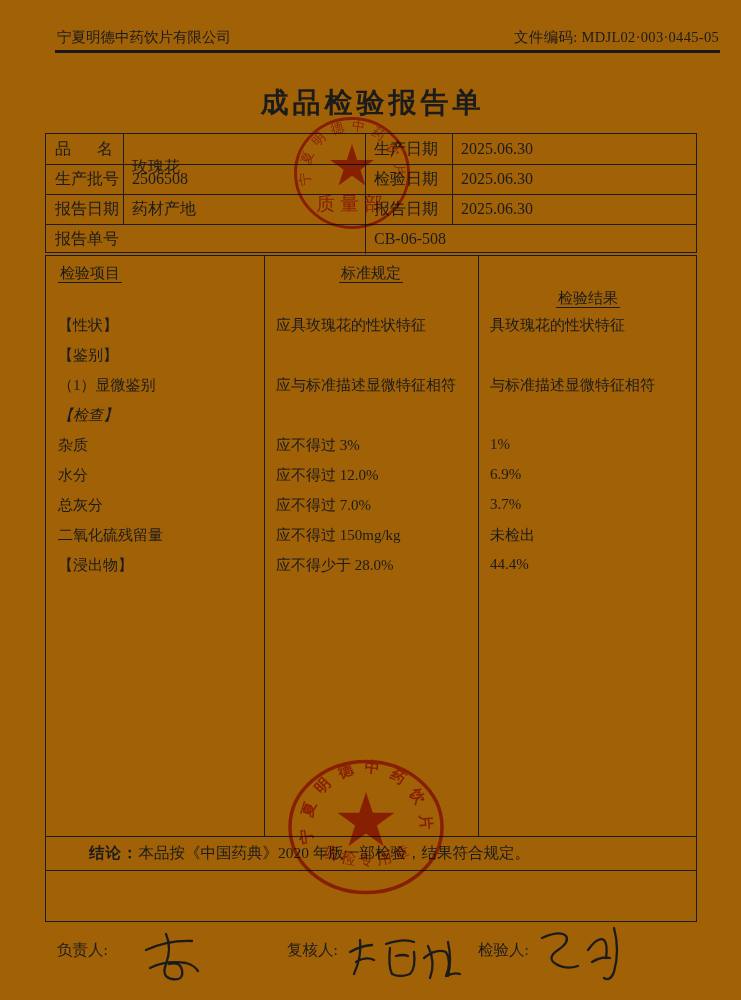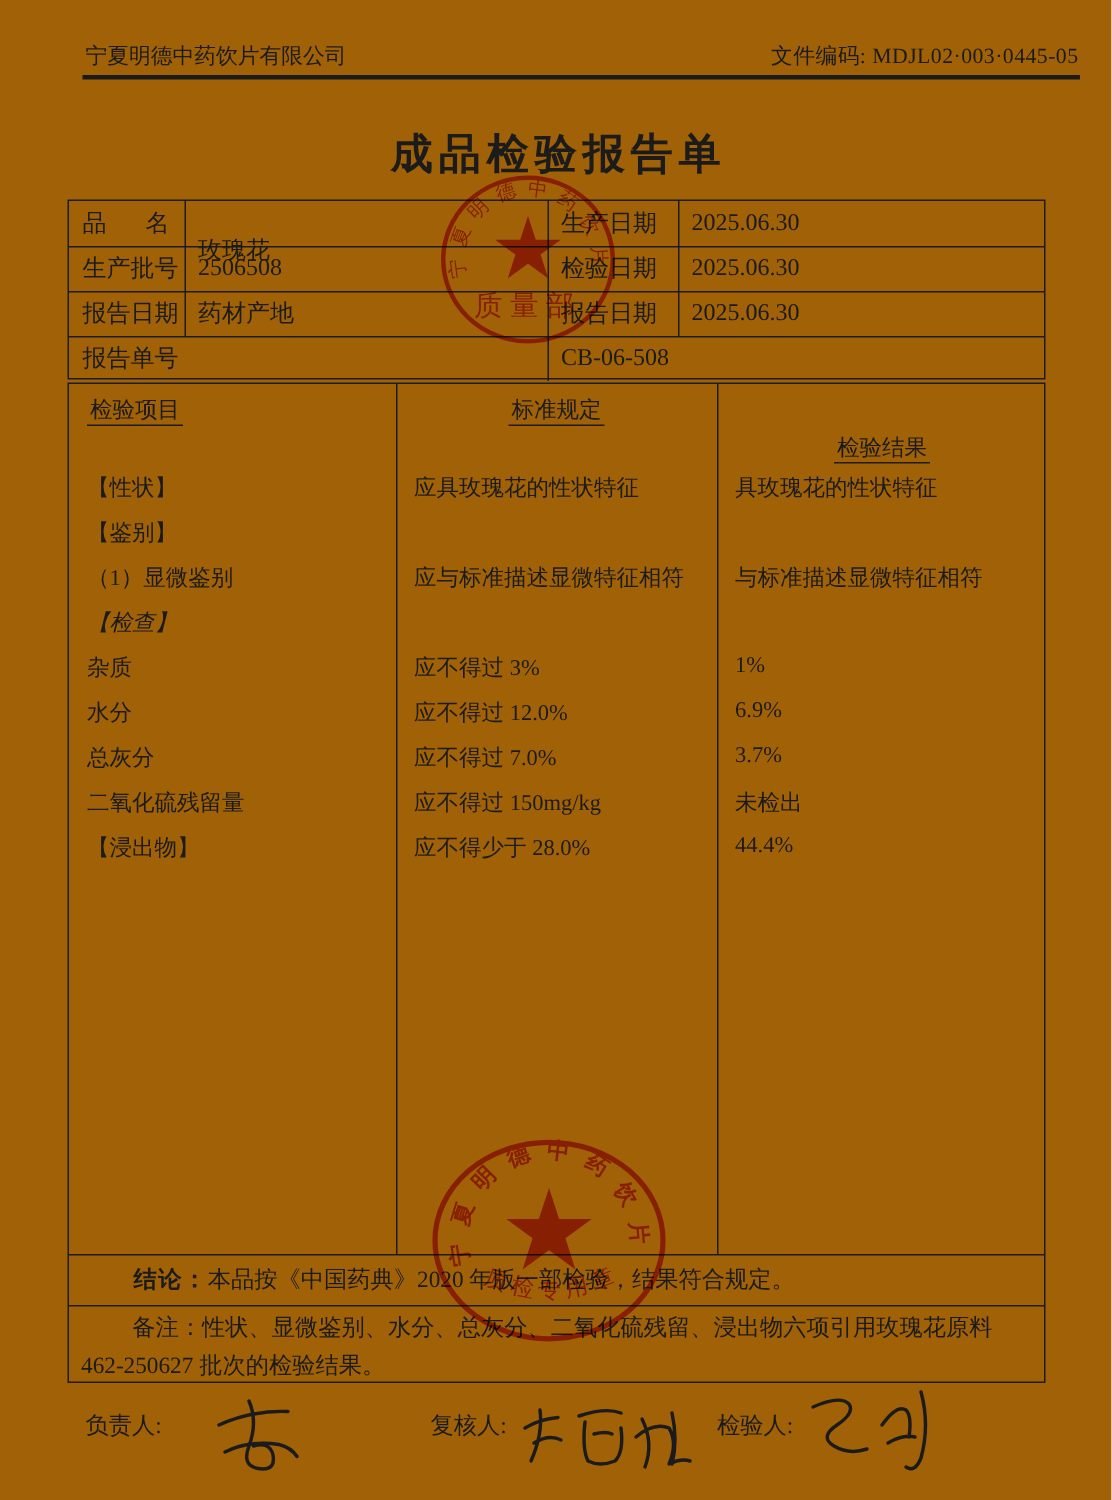--- a/index.html
+++ b/index.html
@@ -155,23 +155,20 @@
     <div class="irow" style="top:300px;">
       <span class="c1">【浸出物】</span>
       <span class="c2">应不得少于 28.0%</span>
       <span class="c3">44.4%</span>
     </div>
 
     <div class="concl">
       <b>结论：</b>
       <span>本品按《中国药典》2020 年版一部检验，结果符合规定。</span>
     </div>
-    <div class="remark">
-      <span>备注：</span><span>性状、显微鉴别、水分、总灰分、二氧化硫残留、浸出物六项引用玫瑰花原料 462-250627 批次的检验结果。</span>
-    </div>
   </div>
 
   <span class="sig-label" style="left:57px;">负责人:</span>
   <span class="sig-label" style="left:287px;">复核人:</span>
   <span class="sig-label" style="left:478px;">检验人:</span>
 
   <svg class="sig-svg" style="left:128px;top:928px;" width="110" height="62" viewBox="0 0 110 62">
     <path d="M18,22 q22,-10 46,-9"></path>
     <path d="M38,6 q6,14 0,30 q-5,13 6,15 q12,2 10,-9 q-2,-9 -13,-6"></path>
     <path d="M22,40 q16,-8 36,-5 q8,2 12,8"></path>

